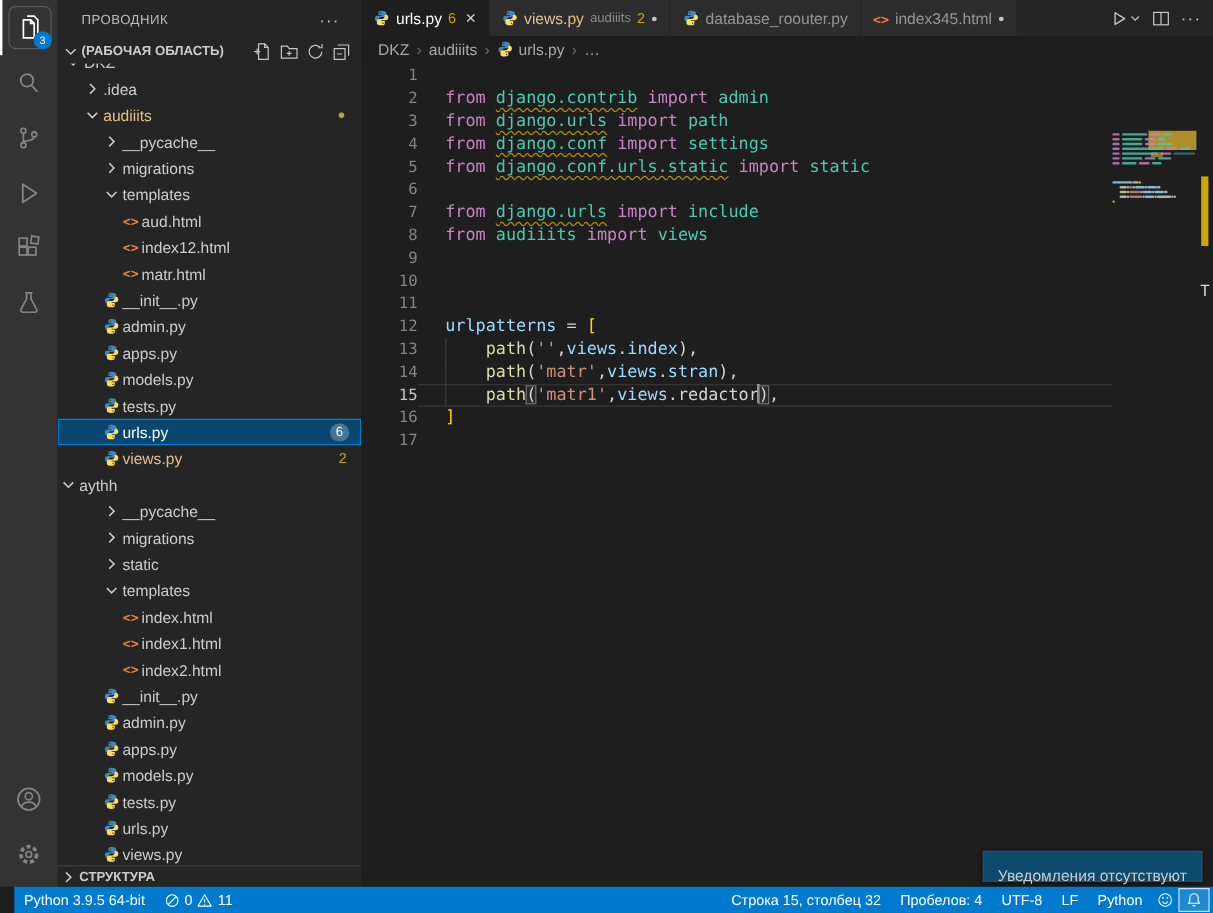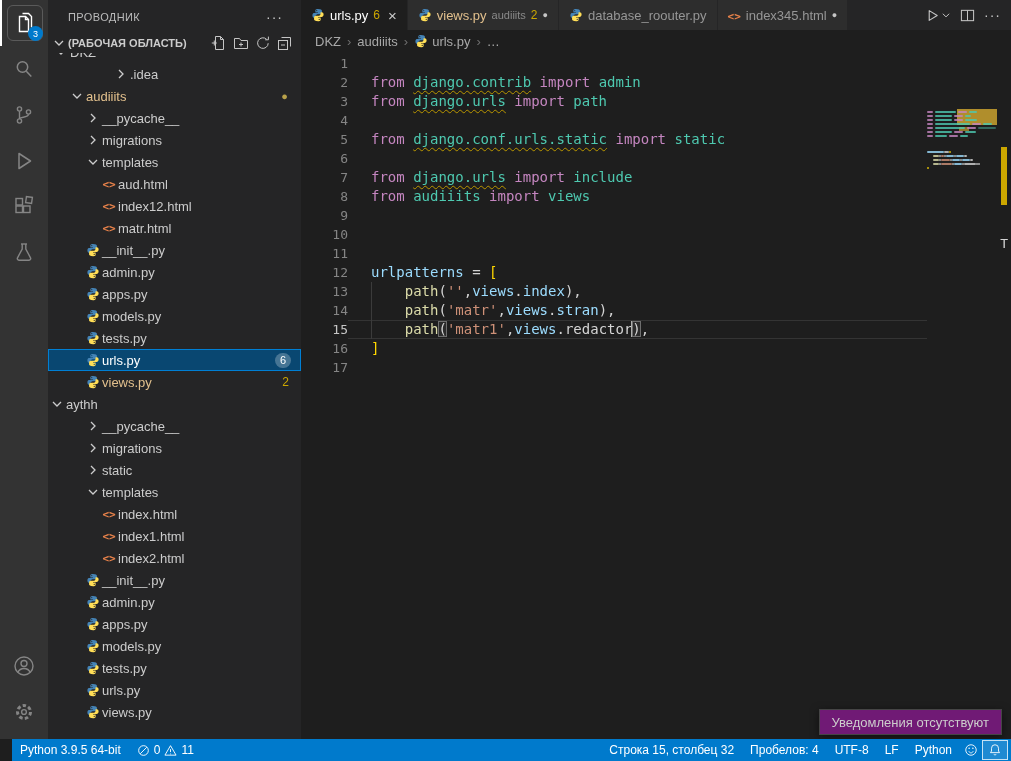--- a/index.html
+++ b/index.html
@@ -74,21 +74,21 @@
 .minimap{position:absolute;top:54px;right:14px;width:70px}
 .mrow{height:4px;white-space:nowrap;font-size:0}
 .mrow i{display:inline-block;height:2px;border-radius:1px;margin-top:1px;opacity:.8}
 .mm-gold{position:absolute;top:3px;right:0;width:40px;height:16px;background:#c09a2d;opacity:.9}
 .mm-gold2{position:absolute;top:21px;right:28px;width:10px;height:4px;background:#c09a2d;opacity:.7}
 .overview-ruler{position:absolute;top:52px;right:0;width:14px;bottom:0}
 .ruler-warn{position:absolute;left:4px;top:43px;width:6px;height:58px;background:#cca700}
 .stray-t{position:absolute;top:236px;right:3px;color:#d4d4d4;font-size:13px;font-family:"DejaVu Sans Mono",monospace}
 
 
-.toast{position:absolute;right:9px;bottom:26px;height:26px;background:#701a75;border:1px solid #454545;color:#cccccc;font-size:13px;display:flex;align-items:center;padding:0 12px;box-shadow:0 2px 8px rgba(0,0,0,.5);z-index:10}
+.toast{position:absolute;right:9px;bottom:26px;height:26px;background:#0c4a6e;border:1px solid #454545;color:#cccccc;font-size:13px;display:flex;align-items:flex-start;padding:12px 12px;box-shadow:0 2px 8px rgba(0,0,0,.5);z-index:10}
 
 
 .status-bar{position:absolute;left:12px;right:0;bottom:0;height:22px;background:#007acc;color:#ffffff;display:flex;align-items:center;font-size:12px;z-index:20}
 .sb-item{padding:0 8px;height:22px;display:flex;align-items:center;gap:4px;cursor:pointer;white-space:nowrap}
 .sb-item svg{flex:none}
 .sb-right{margin-left:auto;display:flex;align-items:center}
 .bell-box{border:1px solid rgba(255,255,255,.75);background:rgba(255,255,255,.12);height:20px;margin:1px 3px 1px 0;padding:0 5px;display:flex;align-items:center;cursor:pointer}
 </style>
 </head>
 <body>
@@ -176,21 +176,21 @@
 
   <div class="tree">
       <div class="tree-row" style="padding-left: 4px;">
         <span class="twistie">
           <svg width="16" height="16" viewBox="0 0 16 16" fill="none" stroke="#cccccc" stroke-width="1.3">
             <path d="M4 6l4 4 4-4"></path>
           </svg>
         </span>
         <span class="tree-label">DKZ</span>
       </div>
-      <div class="tree-row" style="padding-left: 20px; margin-left: 44px;">
+      <div class="tree-row" style="padding-left: 20px;">
         <span class="twistie">
           <svg width="16" height="16" viewBox="0 0 16 16" fill="none" stroke="#cccccc" stroke-width="1.3">
             <path d="M6 4l4 4-4 4"></path>
           </svg>
         </span>
         <span class="tree-label">.idea</span>
       </div>
       <div class="tree-row modified" style="padding-left: 20px;">
         <span class="twistie">
           <svg width="16" height="16" viewBox="0 0 16 16" fill="none" stroke="#cccccc" stroke-width="1.3">
@@ -460,20 +460,28 @@
       <span>
         <svg width="16" height="16" viewBox="0 0 16 16" fill="none" stroke="#c5c5c5">
             <path d="M4.5 2.5h9v9"></path>
             <rect x="1.5" y="5.5" width="9" height="9"></rect>
             <path d="M4 10h4"></path>
           </svg>
       </span>
     </span>
   </div>
 
+  <div class="outline-header">
+    <span class="twistie">
+      <svg width="16" height="16" viewBox="0 0 16 16" fill="none" stroke="#cccccc" stroke-width="1.3">
+          <path d="M6 4l4 4-4 4"></path>
+        </svg>
+    </span>
+    <span>СТРУКТУРА</span>
+  </div>
 </div>
 
 <div class="editor">
   <div class="tab-bar">
     <div style="display:flex">
         <div class="tab active">
           <span>
             <svg width="14" height="14" viewBox="0 0 16 16">
               <path fill="#4584b6" d="M7.9 1C4.8 1 5 2.35 5 3.25V5.1h3v.75H3.9C2.7 5.85 1.6 6.55 1.6 8.45c0 1.9 1 2.75 2.2 2.75h1.3V9.55c0-1.35 1.15-2.5 2.5-2.5h2.9c1.1 0 2-.9 2-2V3.25C12.5 2.1 11.3 1 7.9 1zM6.6 2.3a.65.65 0 1 1 0 1.3.65.65 0 0 1 0-1.3z"></path>
               <path fill="#ffde57" d="M8.1 15c3.1 0 2.9-1.35 2.9-2.25V10.9H8v-.75h4.1c1.2 0 2.3-.7 2.3-2.6 0-1.9-1-2.75-2.2-2.75h-1.3v1.65c0 1.35-1.15 2.5-2.5 2.5H5.5c-1.1 0-2 .9-2 2v1.8C3.5 13.9 4.7 15 8.1 15zm1.3-1.3a.65.65 0 1 1 0-1.3.65.65 0 0 1 0 1.3z"></path>
@@ -562,20 +570,21 @@
         <div class="code-row">
           <span class="ln">2</span>
           <span class="ct"><span class="tok-k">from</span><span class="tok-p"> </span><span class="tok-w">django.contrib</span><span class="tok-p"> </span><span class="tok-k">import</span><span class="tok-p"> </span><span class="tok-t">admin</span></span>
         </div>
         <div class="code-row">
           <span class="ln">3</span>
           <span class="ct"><span class="tok-k">from</span><span class="tok-p"> </span><span class="tok-w">django.urls</span><span class="tok-p"> </span><span class="tok-k">import</span><span class="tok-p"> </span><span class="tok-t">path</span></span>
         </div>
         <div class="code-row">
           <span class="ln">4</span>
+          <span class="ct"><span class="tok-k">from</span><span class="tok-p"> </span><span class="tok-w">django.conf</span><span class="tok-p"> </span><span class="tok-k">import</span><span class="tok-p"> </span><span class="tok-t">settings</span></span>
         </div>
         <div class="code-row">
           <span class="ln">5</span>
           <span class="ct"><span class="tok-k">from</span><span class="tok-p"> </span><span class="tok-w">django.conf.urls.static</span><span class="tok-p"> </span><span class="tok-k">import</span><span class="tok-p"> </span><span class="tok-t">static</span></span>
         </div>
         <div class="code-row">
           <span class="ln">6</span>
         </div>
         <div class="code-row">
           <span class="ln">7</span>

